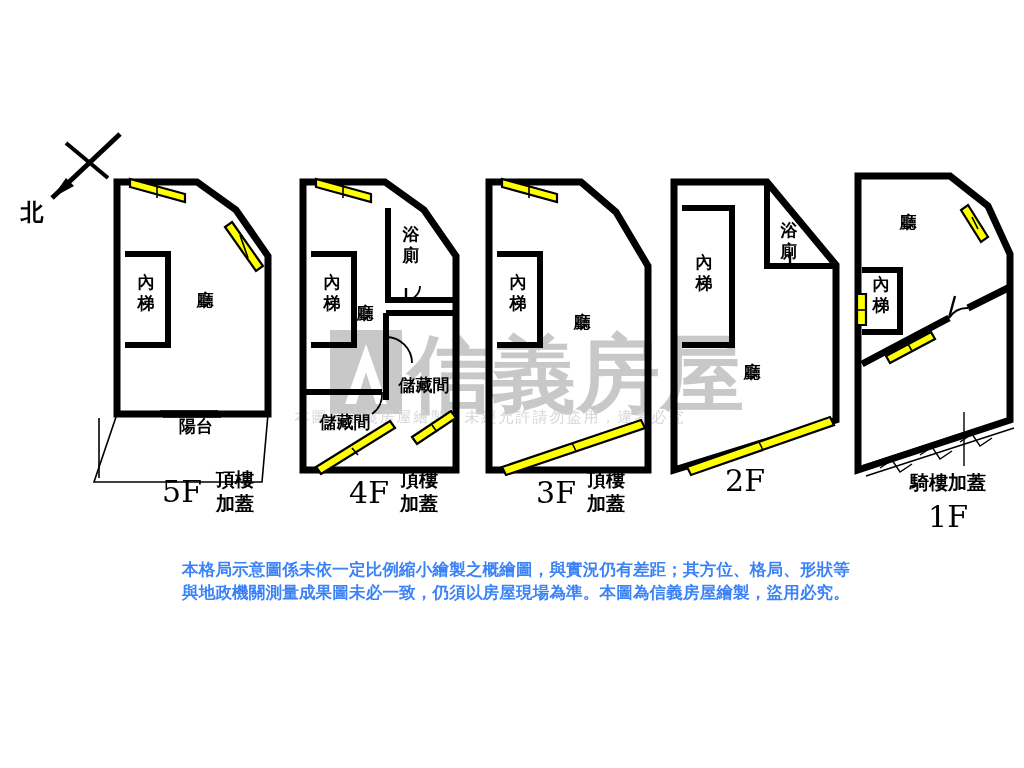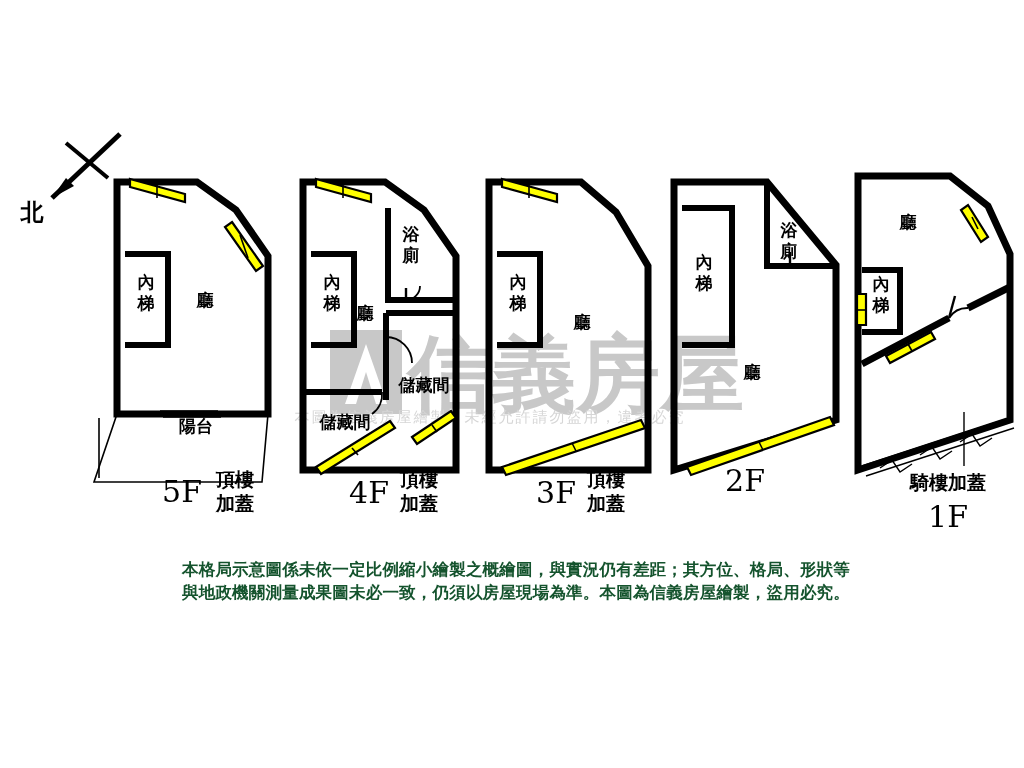--- a/index.html
+++ b/index.html
@@ -93,21 +93,21 @@
   }
   #disclaimer {
     position: absolute;
     left: 182px;
     top: 558px;
     width: 680px;
     font-family: "DejaVu Sans", "Liberation Sans", sans-serif;
     font-size: 16.5px;
     font-weight: 700;
     line-height: 1.42;
-    color: #14532d;
+    color: #3b82f6;
     letter-spacing: 0.2px;
     white-space: pre-line;
   }
 </style>
 </head>
 <body>
 
 <div id="plan-root">
 <svg id="plan-svg" viewBox="0 0 1024 768" xmlns="http://www.w3.org/2000/svg">
 

